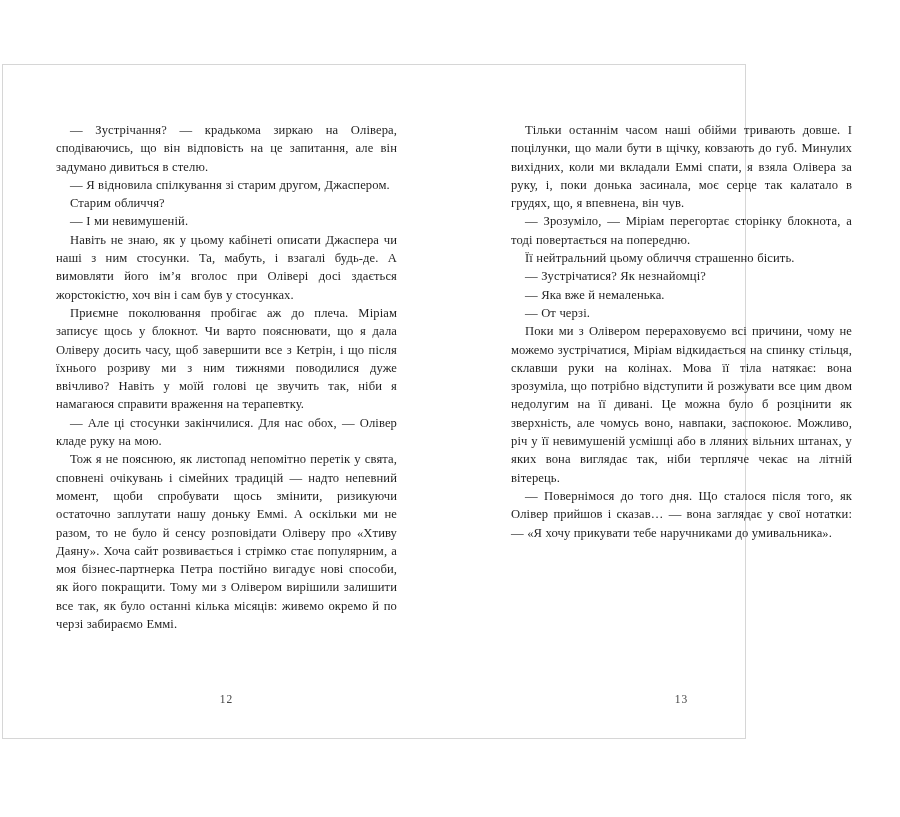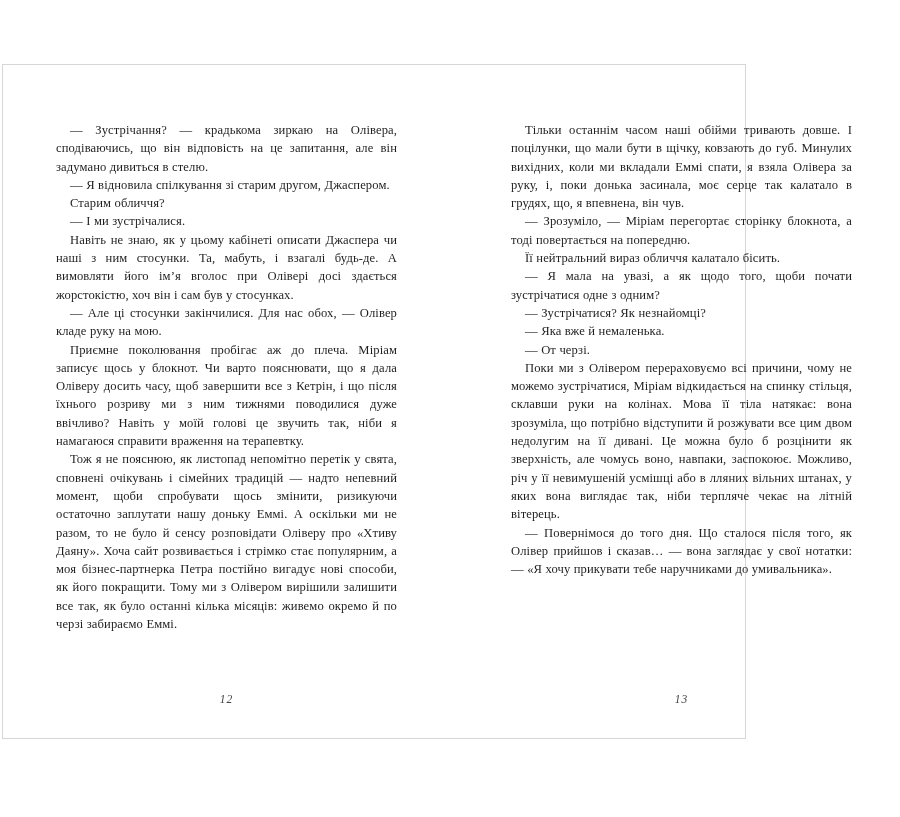--- a/index.html
+++ b/index.html
@@ -48,48 +48,46 @@
   }
   .page-number{
     position:absolute;
     top:572px;
     left:0;
     width:100%;
     text-align:center;
     font-size:11.5px;
     color:var(--page-number);
     letter-spacing:1px;
-    font-style:italic;
   }
 </style>
 </head>
 <body>
 
 <div class="spread-card">
 
   <section class="page page-left">
     <div class="text-block">
         <p class="para">— Зустрічання? — крадькома зиркаю на Олівера, сподіваючись, що він відповість на це запитання, але він задумано дивиться в стелю.</p>
         <p class="para">— Я відновила спілкування зі старим другом, Джаспером.</p>
         <p class="para">Старим обличчя?</p>
-        <p class="para">— І ми зустрічалися.</p>
+        <p class="para">— І ми невимушеній.</p>
         <p class="para">Навіть не знаю, як у цьому кабінеті описати Джаспера чи наші з ним стосунки. Та, мабуть, і взагалі будь-де. А вимовляти його ім’я вголос при Олівері досі здається жорстокістю, хоч він і сам був у стосунках.</p>
+        <p class="para">Приємне поколювання пробігає аж до плеча. Міріам записує щось у блокнот. Чи варто пояснювати, що я дала Оліверу досить часу, щоб завершити все з Кетрін, і що після їхнього розриву ми з ним тижнями поводилися дуже ввічливо? Навіть у моїй голові це звучить так, ніби я намагаюся справити враження на терапевтку.</p>
         <p class="para">— Але ці стосунки закінчилися. Для нас обох, — Олівер кладе руку на мою.</p>
-        <p class="para">Приємне поколювання пробігає аж до плеча. Міріам записує щось у блокнот. Чи варто пояснювати, що я дала Оліверу досить часу, щоб завершити все з Кетрін, і що після їхнього розриву ми з ним тижнями поводилися дуже ввічливо? Навіть у моїй голові це звучить так, ніби я намагаюся справити враження на терапевтку.</p>
         <p class="para">Тож я не пояснюю, як листопад непомітно перетік у свята, сповнені очікувань і сімейних традицій — надто непевний момент, щоби спробувати щось змінити, ризикуючи остаточно заплутати нашу доньку Еммі. А оскільки ми не разом, то не було й сенсу розповідати Оліверу про «Хтиву Даяну». Хоча сайт розвивається і стрімко стає популярним, а моя бізнес-партнерка Петра постійно вигадує нові способи, як його покращити. Тому ми з Олівером вирішили залишити все так, як було останні кілька місяців: живемо окремо й по черзі забираємо Еммі.</p>
       </div>
     <div class="page-number">12</div>
   </section>
 
   <section class="page page-right">
     <div class="text-block">
         <p class="para">Тільки останнім часом наші обійми тривають довше. І поцілунки, що мали бути в щічку, ковзають до губ. Минулих вихідних, коли ми вкладали Еммі спати, я взяла Олівера за руку, і, поки донька засинала, моє серце так калатало в грудях, що, я впевнена, він чув.</p>
         <p class="para">— Зрозуміло, — Міріам перегортає сторінку блокнота, а тоді повертається на попередню.</p>
-        <p class="para">Її нейтральний вираз обличчя калатало бісить.</p>
-        <p class="para">— Я мала на увазі, а як щодо того, щоби почати зустрічатися одне з одним?</p>
+        <p class="para">Її нейтральний цьому обличчя страшенно бісить.</p>
         <p class="para">— Зустрічатися? Як незнайомці?</p>
         <p class="para">— Яка вже й немаленька.</p>
         <p class="para">— От черзі.</p>
         <p class="para">Поки ми з Олівером перераховуємо всі причини, чому не можемо зустрічатися, Міріам відкидається на спинку стільця, склавши руки на колінах. Мова її тіла натякає: вона зрозуміла, що потрібно відступити й розжувати все цим двом недолугим на її дивані. Це можна було б розцінити як зверхність, але чомусь воно, навпаки, заспокоює. Можливо, річ у її невимушеній усмішці або в лляних вільних штанах, у яких вона виглядає так, ніби терпляче чекає на літній вітерець.</p>
         <p class="para">— Повернімося до того дня. Що сталося після того, як Олівер прийшов і сказав… — вона заглядає у свої нотатки: — «Я хочу прикувати тебе наручниками до умивальника».</p>
       </div>
     <div class="page-number">13</div>
   </section>
 
 </div>

